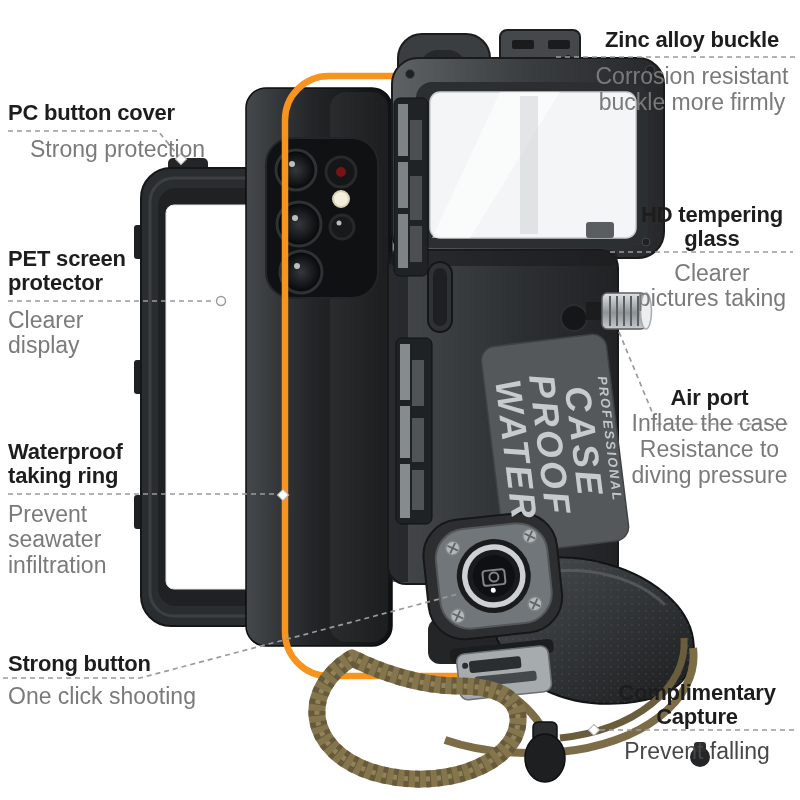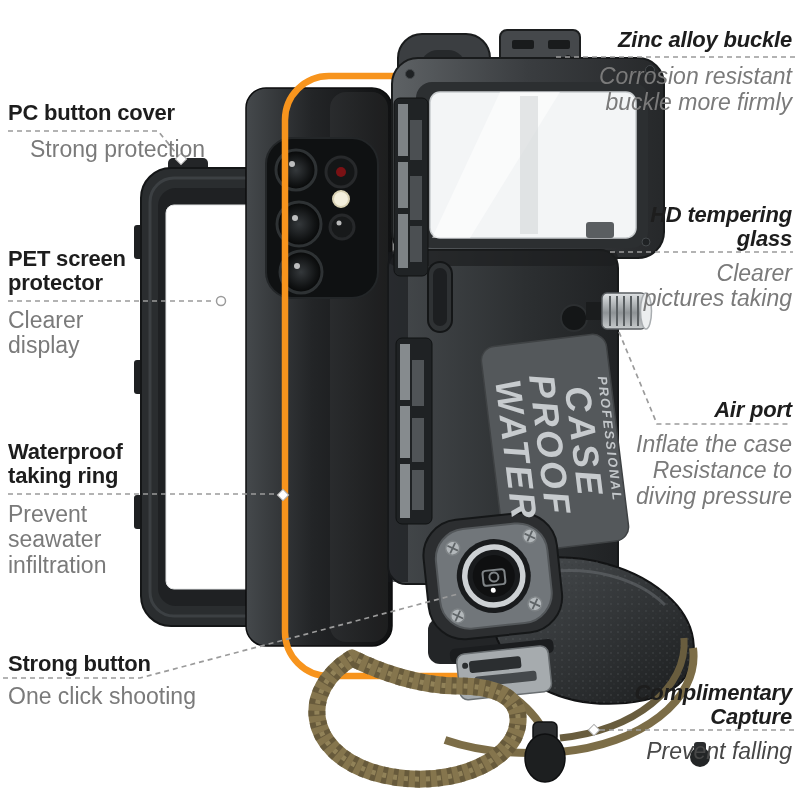--- a/index.html
+++ b/index.html
@@ -5,27 +5,27 @@
   html,body{margin:0;padding:0;}
   body{width:800px;height:800px;position:relative;background:#ffffff;overflow:hidden;
        font-family:"Liberation Sans",sans-serif;}
   #stage{position:absolute;inset:0;width:800px;height:800px;}
   svg{position:absolute;left:0;top:0;}
 
   
   .co{position:absolute;}
   .co-title{font-size:22px;font-weight:700;color:var(--heading-text,#1d1d1d);line-height:1.08;letter-spacing:-0.2px;}
   .co-desc{font-size:23px;color:var(--desc-text,#7a7a7a);line-height:1.13;}
-  .ralign{text-align:right;font-style:italic;}
+  .ralign{text-align:center;}
   #co-zinc{top:28px;right:8px;width:200px;}   #co-zinc .co-desc{margin-top:11px;}
   #co-pc{top:101px;left:8px;width:200px;}     #co-pc .co-desc{margin-top:11px;margin-left:22px;}
   #co-pet{top:247px;left:8px;width:150px;}    #co-pet .co-desc{margin-top:12px;}
   #co-hd{top:203px;right:8px;width:160px;}    #co-hd .co-desc{margin-top:9px;}
   #co-seal{top:440px;left:8px;width:170px;}   #co-seal .co-desc{margin-top:13px;}
-  #co-air{top:398px;right:8px;width:165px;}   #co-air .co-desc{margin-top:9px;}
+  #co-air{top:386px;right:8px;width:165px;}   #co-air .co-desc{}
   #co-capture{top:652px;left:8px;width:220px;}#co-capture .co-desc{margin-top:7px;}
   #co-lanyard{top:681px;right:8px;width:190px;}#co-lanyard .co-desc{margin-top:9px;color:var(--lanyard-desc-text,#474747);}
 
   
   .case-label{position:absolute;left:496px;top:346px;width:124px;height:198px;
               transform:rotate(-7deg);display:flex;justify-content:center;align-items:stretch;}
   .wmain{writing-mode:vertical-lr;font-style:italic;font-weight:700;color:#c7cbce;
          font-size:36px;line-height:0.95;letter-spacing:3px;text-align:center;height:100%;}
   .wmain span{display:block;}
   .wsub{writing-mode:vertical-lr;font-style:italic;font-weight:700;color:#c2c6c9;

